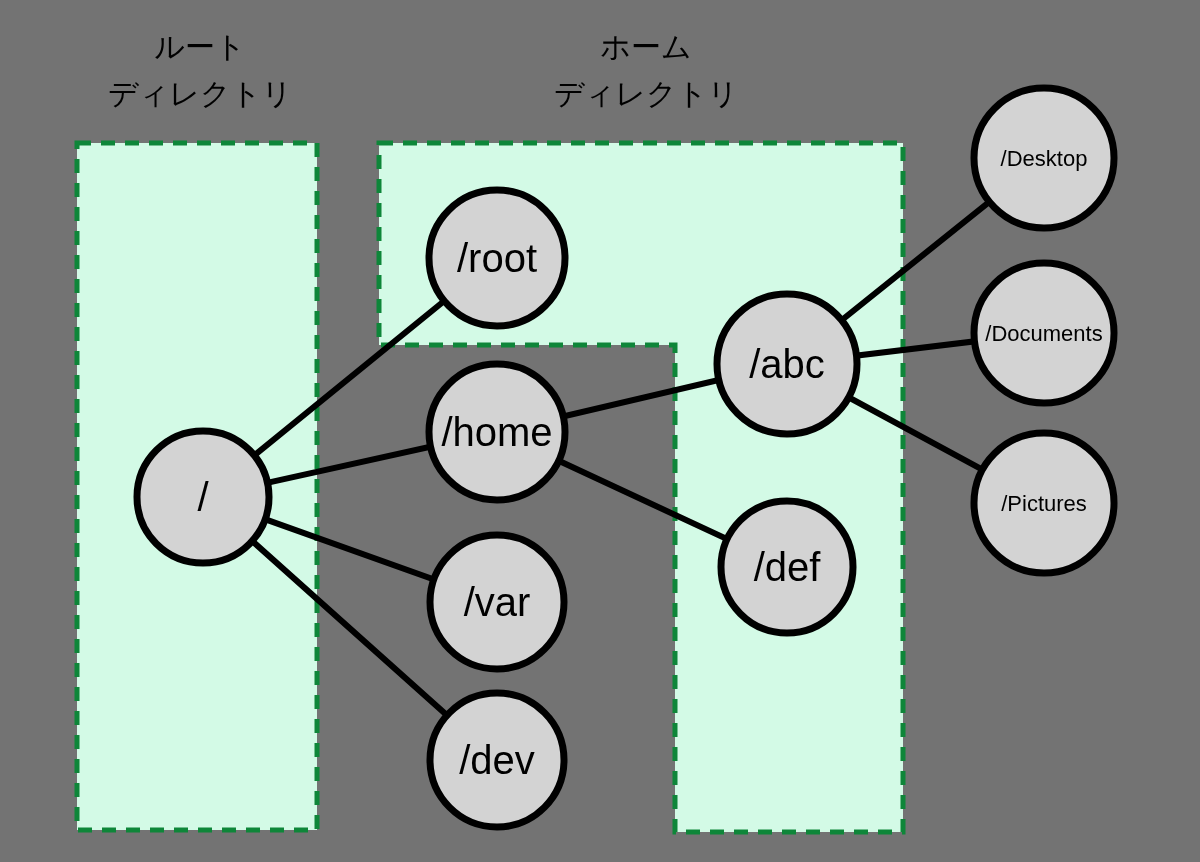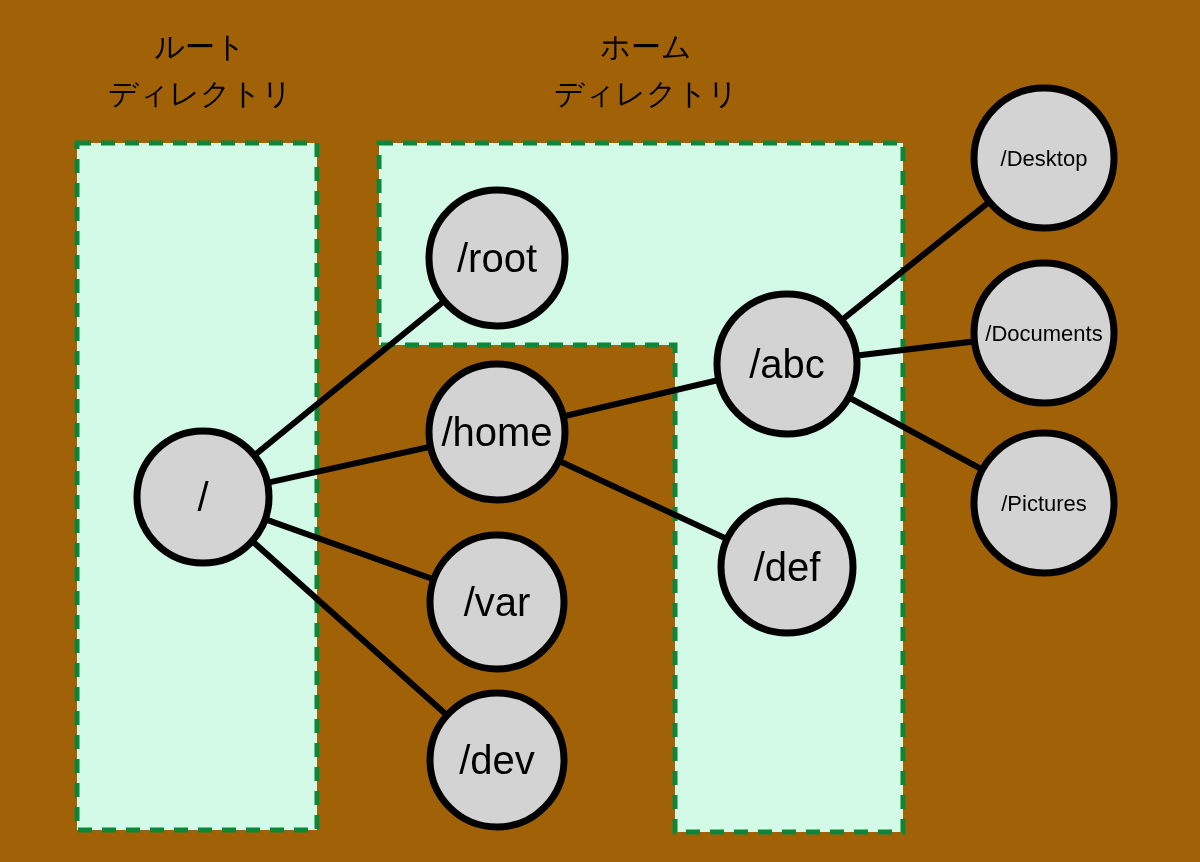--- a/index.html
+++ b/index.html
@@ -7,21 +7,21 @@
     padding: 0;
     background: #ffffff;
     width: 1200px;
     height: 862px;
     overflow: hidden;
   }
   .stage {
     position: relative;
     width: 1200px;
     height: 862px;
-    background: #a16207;
+    background: #737373;
   }
   svg {
     display: block;
   }
   text {
     font-family: "Liberation Sans", "DejaVu Sans", sans-serif;
     fill: var(--text, #000000);
   }
   .region {
     fill: var(--region_fill, #d3fae6);

